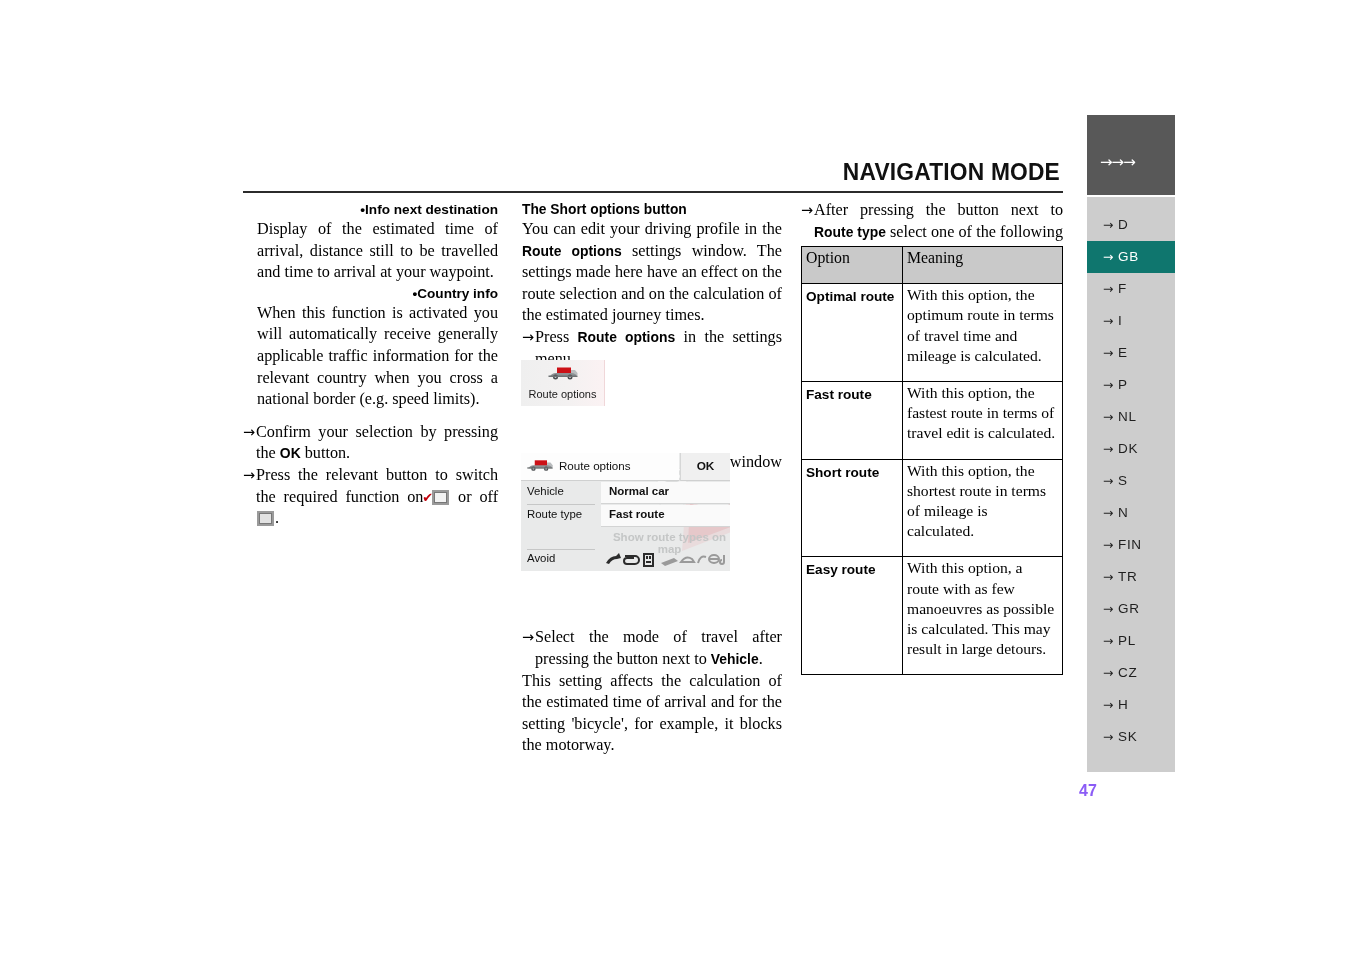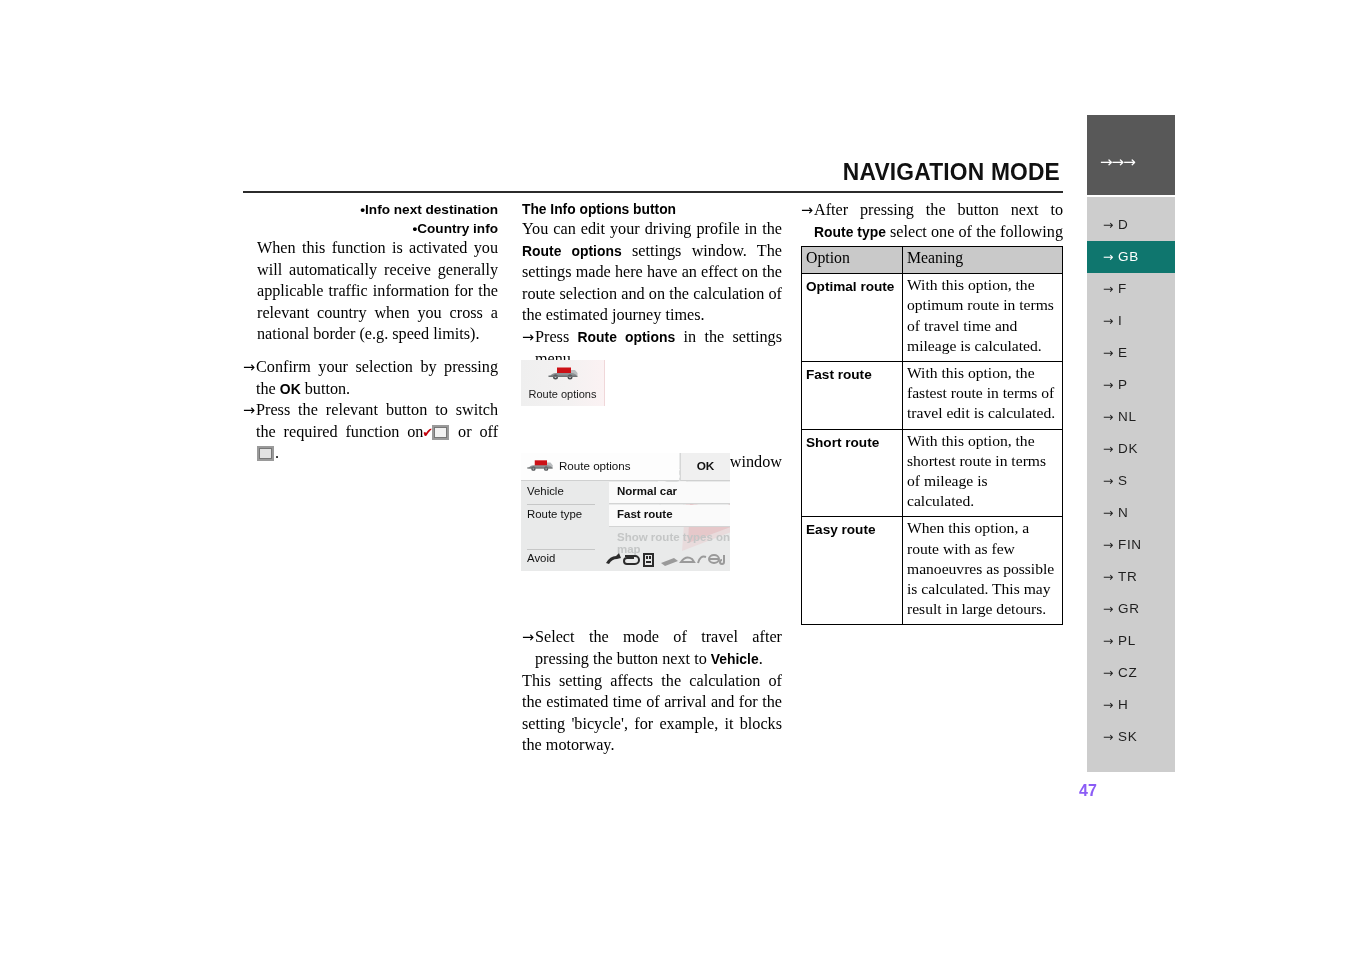--- a/index.html
+++ b/index.html
@@ -279,25 +279,26 @@
     height: 22px;
   }
   .ro-label {
     position: absolute;
     left: 6px; top: 3px;
     font-size: 11.4px;
     color: #111;
   }
   .ro-val {
     position: absolute;
-    left: 88px; top: 0;
+    left: 80px; top: 0;
     width: 129px; height: 22px;
     background: #fafafa;
     border-bottom: 1px solid #d3d4d4;
     box-sizing: border-box;
+    text-align: center;
   }
   .ro-val .vt {
     position: absolute;
     left: 8px; top: 3px;
     font-size: 11.5px;
     font-weight: bold;
     color: #111;
   }
   .ro-sep {
     position: absolute;
@@ -327,21 +328,21 @@
     left: 801px;
     top: 246px;
     width: 262px;
     border-collapse: collapse;
     font-size: 15.6px;
     line-height: 20.2px;
   }
   #opt-table td, #opt-table th {
     border: 1px solid #000;
     vertical-align: top;
-    padding: 1px 4px 5px 4px;
+    padding: 1px 4px 15px 4px;
     text-align: left;
     font-weight: normal;
   }
   #opt-table thead th {
     background: #c9c9c9;
     font-family: "Liberation Serif", serif;
     font-size: 15.8px;
   }
   #opt-table td.optcol {
     width: 92px;
@@ -379,38 +380,39 @@
       <div class="tab-item"><span class="arw">→</span><span>PL</span></div>
       <div class="tab-item"><span class="arw">→</span><span>CZ</span></div>
       <div class="tab-item"><span class="arw">→</span><span>H</span></div>
       <div class="tab-item"><span class="arw">→</span><span>SK</span></div>
     </div>
   <div id="page-number">47</div>
 
   <div class="col" id="col1">
 
     <p class="bullet-head"><span class="dot">•</span><span>Info next destination</span></p>
+    <p class="bullet-body">Display of the estimated time of arrival, distance still to be travelled and time to arrival at your waypoint.</p>
 
     <p class="bullet-head"><span class="dot">•</span><span>Country info</span></p>
     <p class="bullet-body">When this function is activated you will automatically receive generally applicable traffic information for the relevant country when you cross a national border (e.g. speed limits).</p>
 
     <div class="gap-m"></div>
 
     <p class="arrow-para"><span class="arw">→</span><span>Confirm your selection by pressing the</span>
       <span class="b">OK</span>
       <span>button.</span></p>
 
     <p class="arrow-para"><span class="arw">→</span><span>Press the relevant button to switch the required function on</span>
       <span class="cbx"><span class="inner"></span><span class="tick">✔</span></span>
       <span>or off</span>
       <span class="cbx off"><span class="inner"></span></span><span>.</span></p>
   </div>
 
   <div class="col" id="col2">
-    <p class="sec-head">The Info options button</p>
+    <p class="sec-head">The Short options button</p>
     <p><span>You can edit your driving profile in the</span>
       <span class="b">Route options</span>
       <span>settings window. The settings made here have an effect on the route selection and on the calculation of the estimated journey times.</span></p>
     <p class="arrow-para"><span class="arw">→</span><span>Press</span>
       <span class="b">Route options</span>
       <span>in the settings menu.</span></p>
 
     <div style="height:82px"></div>
 
     <p><span>The</span>
@@ -543,18 +545,18 @@
       <tr>
         <td class="optcol">Fast route</td>
         <td>With this option, the fastest route in terms of travel edit is calculated.</td>
       </tr>
       <tr>
         <td class="optcol">Short route</td>
         <td>With this option, the shortest route in terms of mileage is calculated.</td>
       </tr>
       <tr>
         <td class="optcol">Easy route</td>
-        <td>When this option, a route with as few manoeuvres as possible is calculated. This may result in large detours.</td>
+        <td>With this option, a route with as few manoeuvres as possible is calculated. This may result in large detours.</td>
       </tr>
     </tbody>
   </table>
 
 </div>
 
 </body></html>

